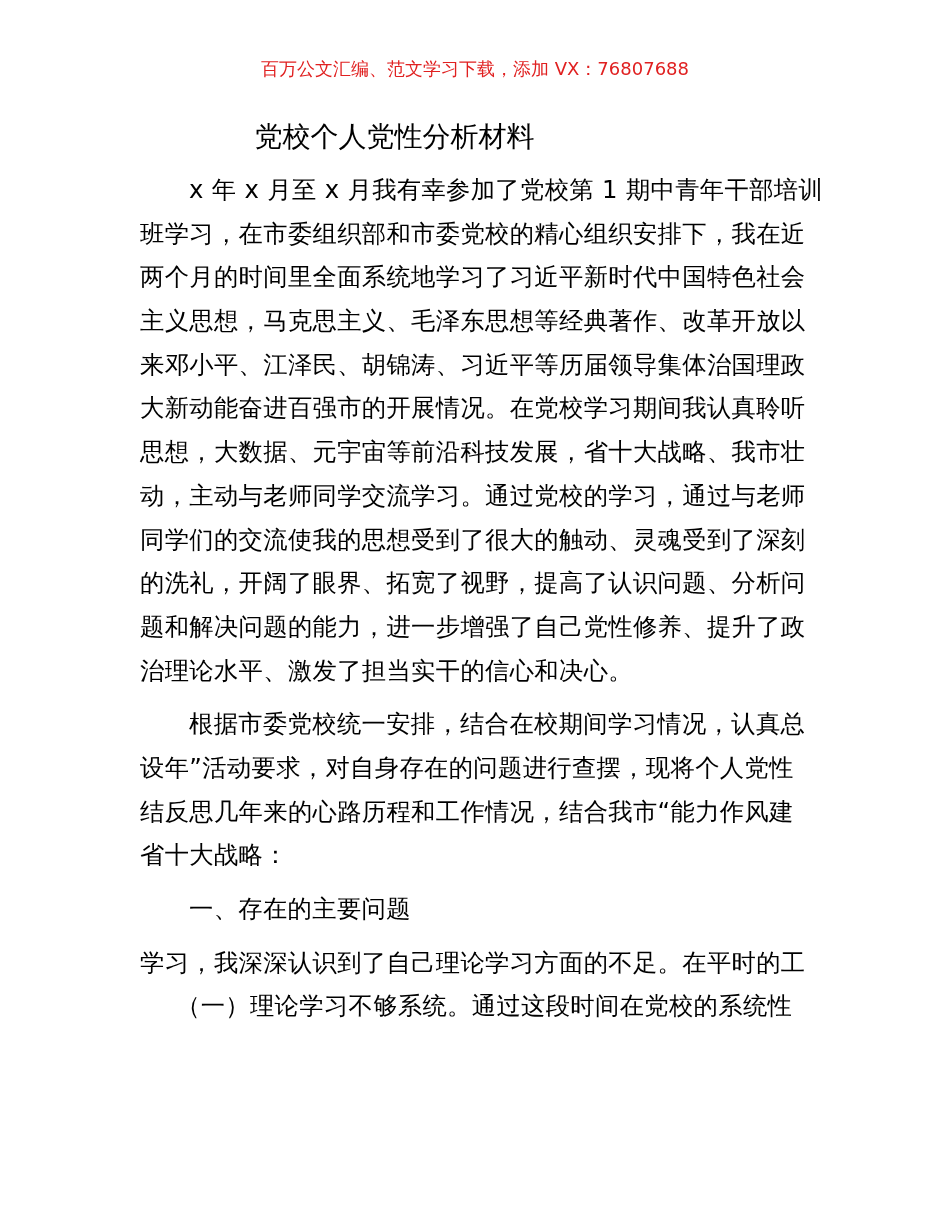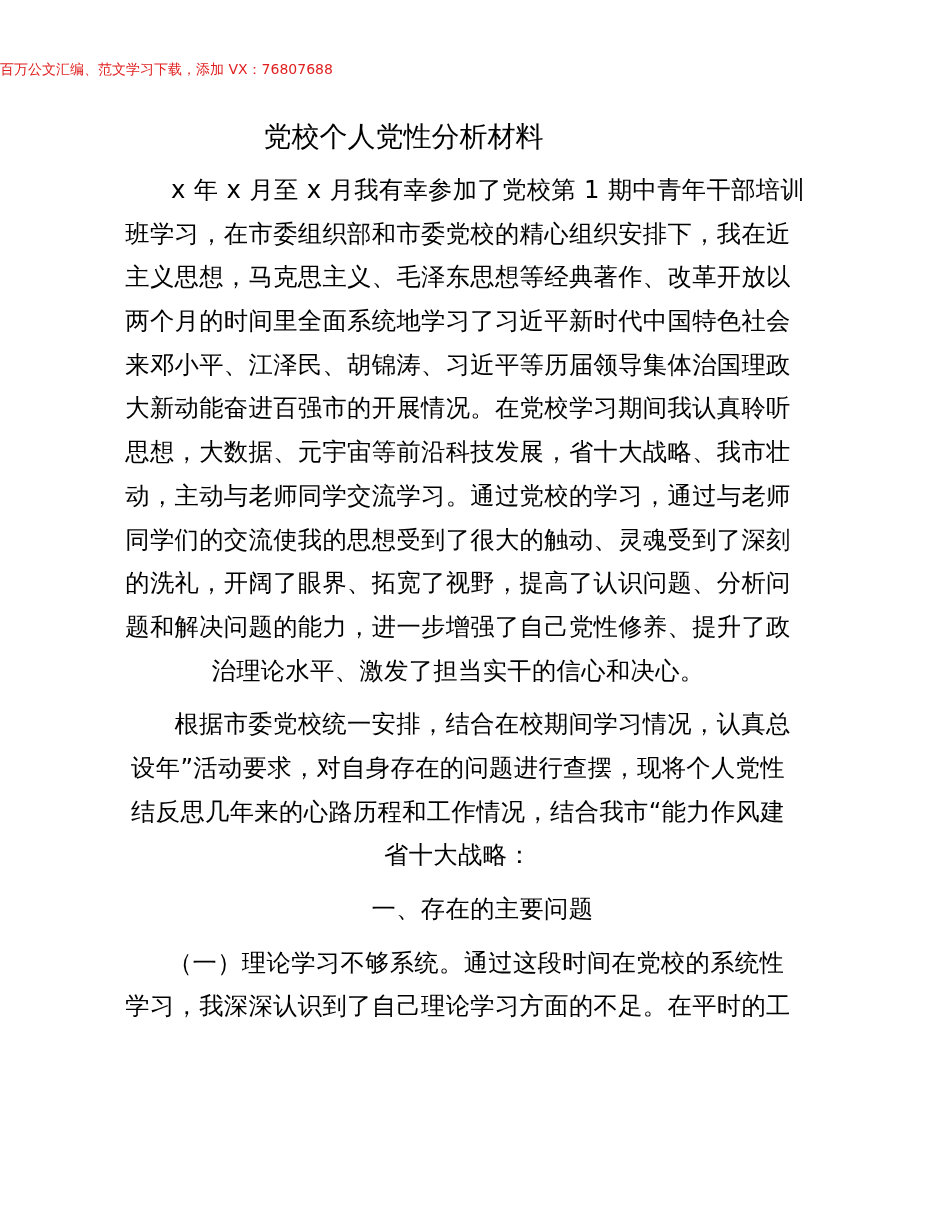--- a/index.html
+++ b/index.html
@@ -1,59 +1,59 @@
 <!DOCTYPE html>
 <html><head>
 <meta charset="utf-8">
 <style>
   html, body { margin: 0; padding: 0; background: #ffffff; }
   body { width: 950px; height: 1230px; position: relative; overflow: hidden;
          font-family: "DejaVu Sans", "Liberation Sans", sans-serif; color: #000; }
-  .watermark { position: absolute; top: 57px; left: 0; width: 950px; text-align: left;
-               font-size: 14px; line-height: 24px; }
-  .title { position: absolute; top: 117px; left: 9px; width: 789px; text-align: center;
+  .watermark { position: absolute; top: 57px; left: 0; width: 950px; text-align: center;
+               font-size: 18px; line-height: 24px; }
+  .title { position: absolute; top: 117px; left: 0; width: 789px; text-align: center;
            font-size: 28px; line-height: 40px; }
-  .body { position: absolute; left: 122px; width: 672px; top: 168px; text-align: center; }
+  .body { position: absolute; left: 140px; width: 672px; top: 168px; }
   .line { font-size: 24.3px; line-height: 43.7px; height: 43.7px; white-space: nowrap;
           letter-spacing: 0.35px; }
   .indent { padding-left: 49px; }
   .indent-sm { padding-left: 36px; }
   .gap { height: 10px; }
 </style>
 </head>
 <body>
 
 <div class="watermark">
   <span style="color:#e02020">百万公文汇编、范文学习下载，添加 VX：76807688</span>
 </div>
 
 <div class="title">党校个人党性分析材料</div>
 
 <div class="body">
   <div>
     <div class="line indent">x 年 x 月至 x 月我有幸参加了党校第 1 期中青年干部培训</div>
     <div class="line">班学习，在市委组织部和市委党校的精心组织安排下，我在近</div>
+    <div class="line">两个月的时间里全面系统地学习了习近平新时代中国特色社会</div>
     <div class="line">主义思想，马克思主义、毛泽东思想等经典著作、改革开放以</div>
-    <div class="line">两个月的时间里全面系统地学习了习近平新时代中国特色社会</div>
     <div class="line">来邓小平、江泽民、胡锦涛、习近平等历届领导集体治国理政</div>
     <div class="line">大新动能奋进百强市的开展情况。在党校学习期间我认真聆听</div>
     <div class="line">思想，大数据、元宇宙等前沿科技发展，省十大战略、我市壮</div>
     <div class="line">动，主动与老师同学交流学习。通过党校的学习，通过与老师</div>
     <div class="line">同学们的交流使我的思想受到了很大的触动、灵魂受到了深刻</div>
     <div class="line">的洗礼，开阔了眼界、拓宽了视野，提高了认识问题、分析问</div>
     <div class="line">题和解决问题的能力，进一步增强了自己党性修养、提升了政</div>
     <div class="line">治理论水平、激发了担当实干的信心和决心。</div>
   </div>
   <div class="gap"></div>
   <div>
     <div class="line indent">根据市委党校统一安排，结合在校期间学习情况，认真总</div>
     <div class="line">设年”活动要求，对自身存在的问题进行查摆，现将个人党性</div>
     <div class="line">结反思几年来的心路历程和工作情况，结合我市“能力作风建</div>
     <div class="line">省十大战略：</div>
   </div>
   <div class="gap"></div>
   <div class="line indent">一、存在的主要问题</div>
   <div class="gap"></div>
   <div>
+    <div class="line">学习，我深深认识到了自己理论学习方面的不足。在平时的工</div>
     <div class="line indent-sm">（一）理论学习不够系统。通过这段时间在党校的系统性</div>
-    <div class="line">学习，我深深认识到了自己理论学习方面的不足。在平时的工</div>
   </div>
 </div>
 
 </body></html>

